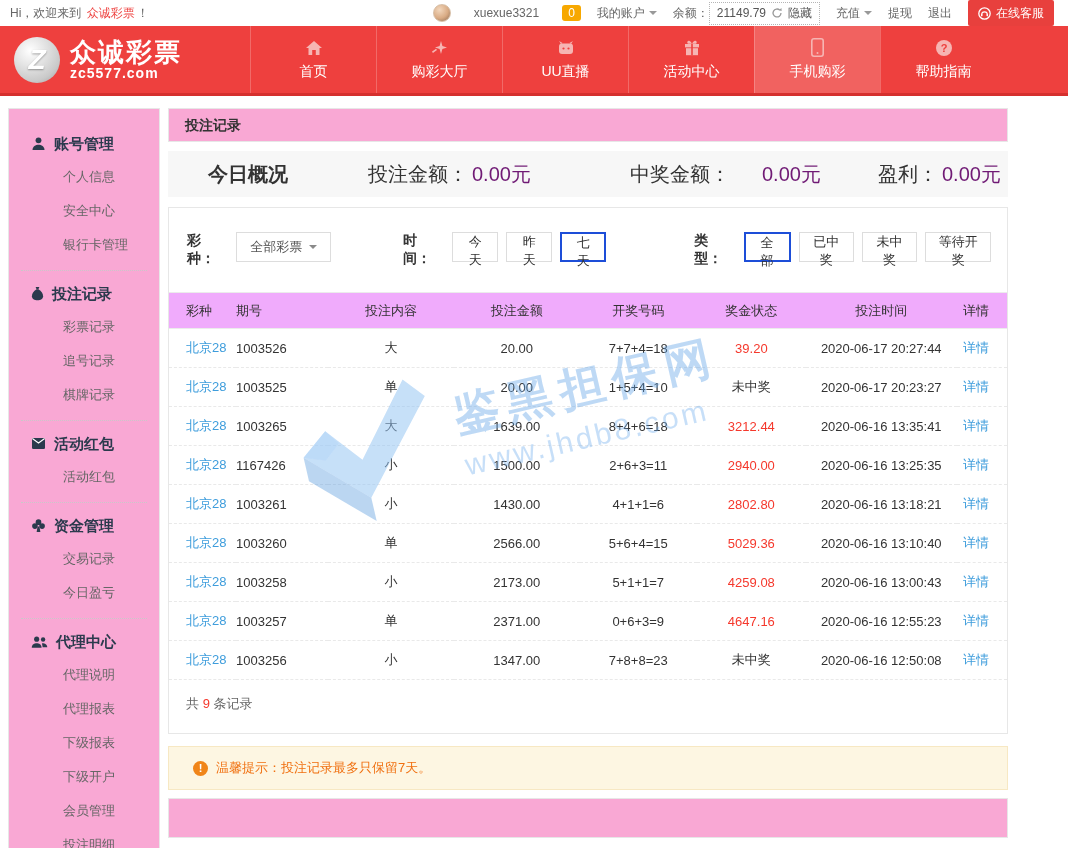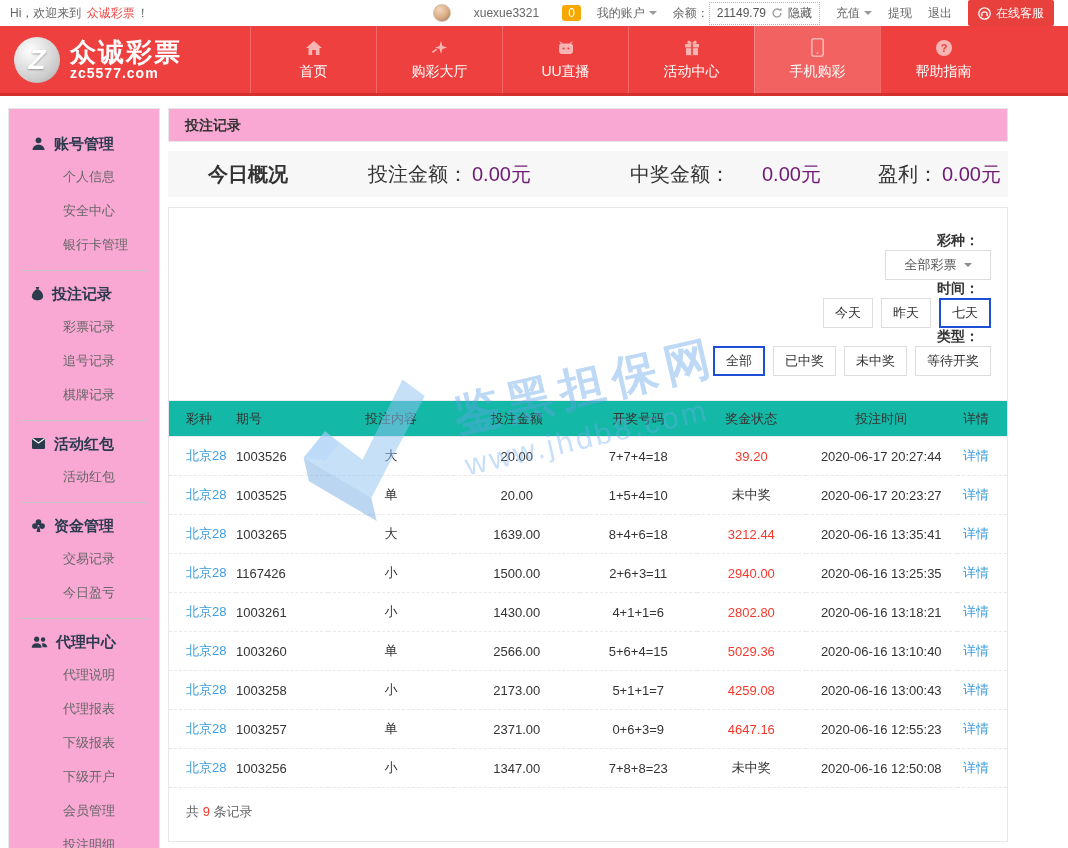--- a/index.html
+++ b/index.html
@@ -59,34 +59,34 @@
 
   .summary { background:#f7f7f7; height:46px; display:flex; align-items:center;
     font-size:20px; color:#333; margin-bottom:10px; }
   .summary .sum-title { width:200px; padding-left:40px; font-weight:bold; }
   .summary .sum-item { display:flex; }
   .summary .sum-item:nth-child(2) { width:262px; }
   .summary .sum-item:nth-child(3) { width:248px;gap:28px; }
   .summary .val-red { color:#701a75; margin-left:4px; }
 
   .panel { border:1px solid #e7e7e7; position:relative; overflow:hidden; }
-  .filters { display:flex; align-items:flex-end; padding:24px 16px 24px 18px; font-size:14px; color:#333;flex-direction:column; }
+  .filters { display:flex; align-items:flex-start; padding:24px 16px 24px 18px; font-size:14px; color:#333; }
   .f-label { font-weight:bold; margin-right:12px; }
   .select { width:106px; height:30px; border:1px solid #ddd; display:flex; align-items:center;
     justify-content:center; gap:3px; color:#555; cursor:pointer; font-size:13px; }
   .select .caret { border-top-color:#8a8a8a; top:2px; }
   .group { display:flex; align-items:center; gap:8px; }
   .fbtn { min-width:46px; height:30px; border:1px solid #ddd; background:#fff; font-size:13px;
     color:#333; cursor:pointer; padding:0 11px; font-family:inherit; }
   .fbtn.active { border:2px solid #1d4ed8; }
   .ml70 { margin-left:72px; } .ml88 { margin-left:88px; }
 
   table { width:100%; border-collapse:collapse; font-size:13px; color:#333;
     border-top:1px solid #ececec; }
-  thead th { height:36px; font-weight:normal; color:#333; background:#14b8a6;
+  thead th { height:36px; font-weight:normal; color:#333; background:#f0abfc;
     border-bottom:1px solid #ececec; }
   tbody td { height:39px; border-bottom:1px dashed #e9e9e9; text-align:center; }
   th.c1,td.c1 { width:8%; text-align:left; padding-left:17px; }
   th.c2,td.c2 { width:11%; text-align:left; }
   th.c3,td.c3 { width:15%; } th.c4,td.c4 { width:15%; }
   th.c5,td.c5 { width:14%; } th.c6,td.c6 { width:13%; }
   th.c7,td.c7 { width:18%; }
   th.c8,td.c8 { width:6%; text-align:right; padding-right:18px; }
   .link-blue { color:#3e9ddc; cursor:pointer; text-decoration:none; }
   .prize-red { color:#f5382c; } .prize-dark { color:#333; }

